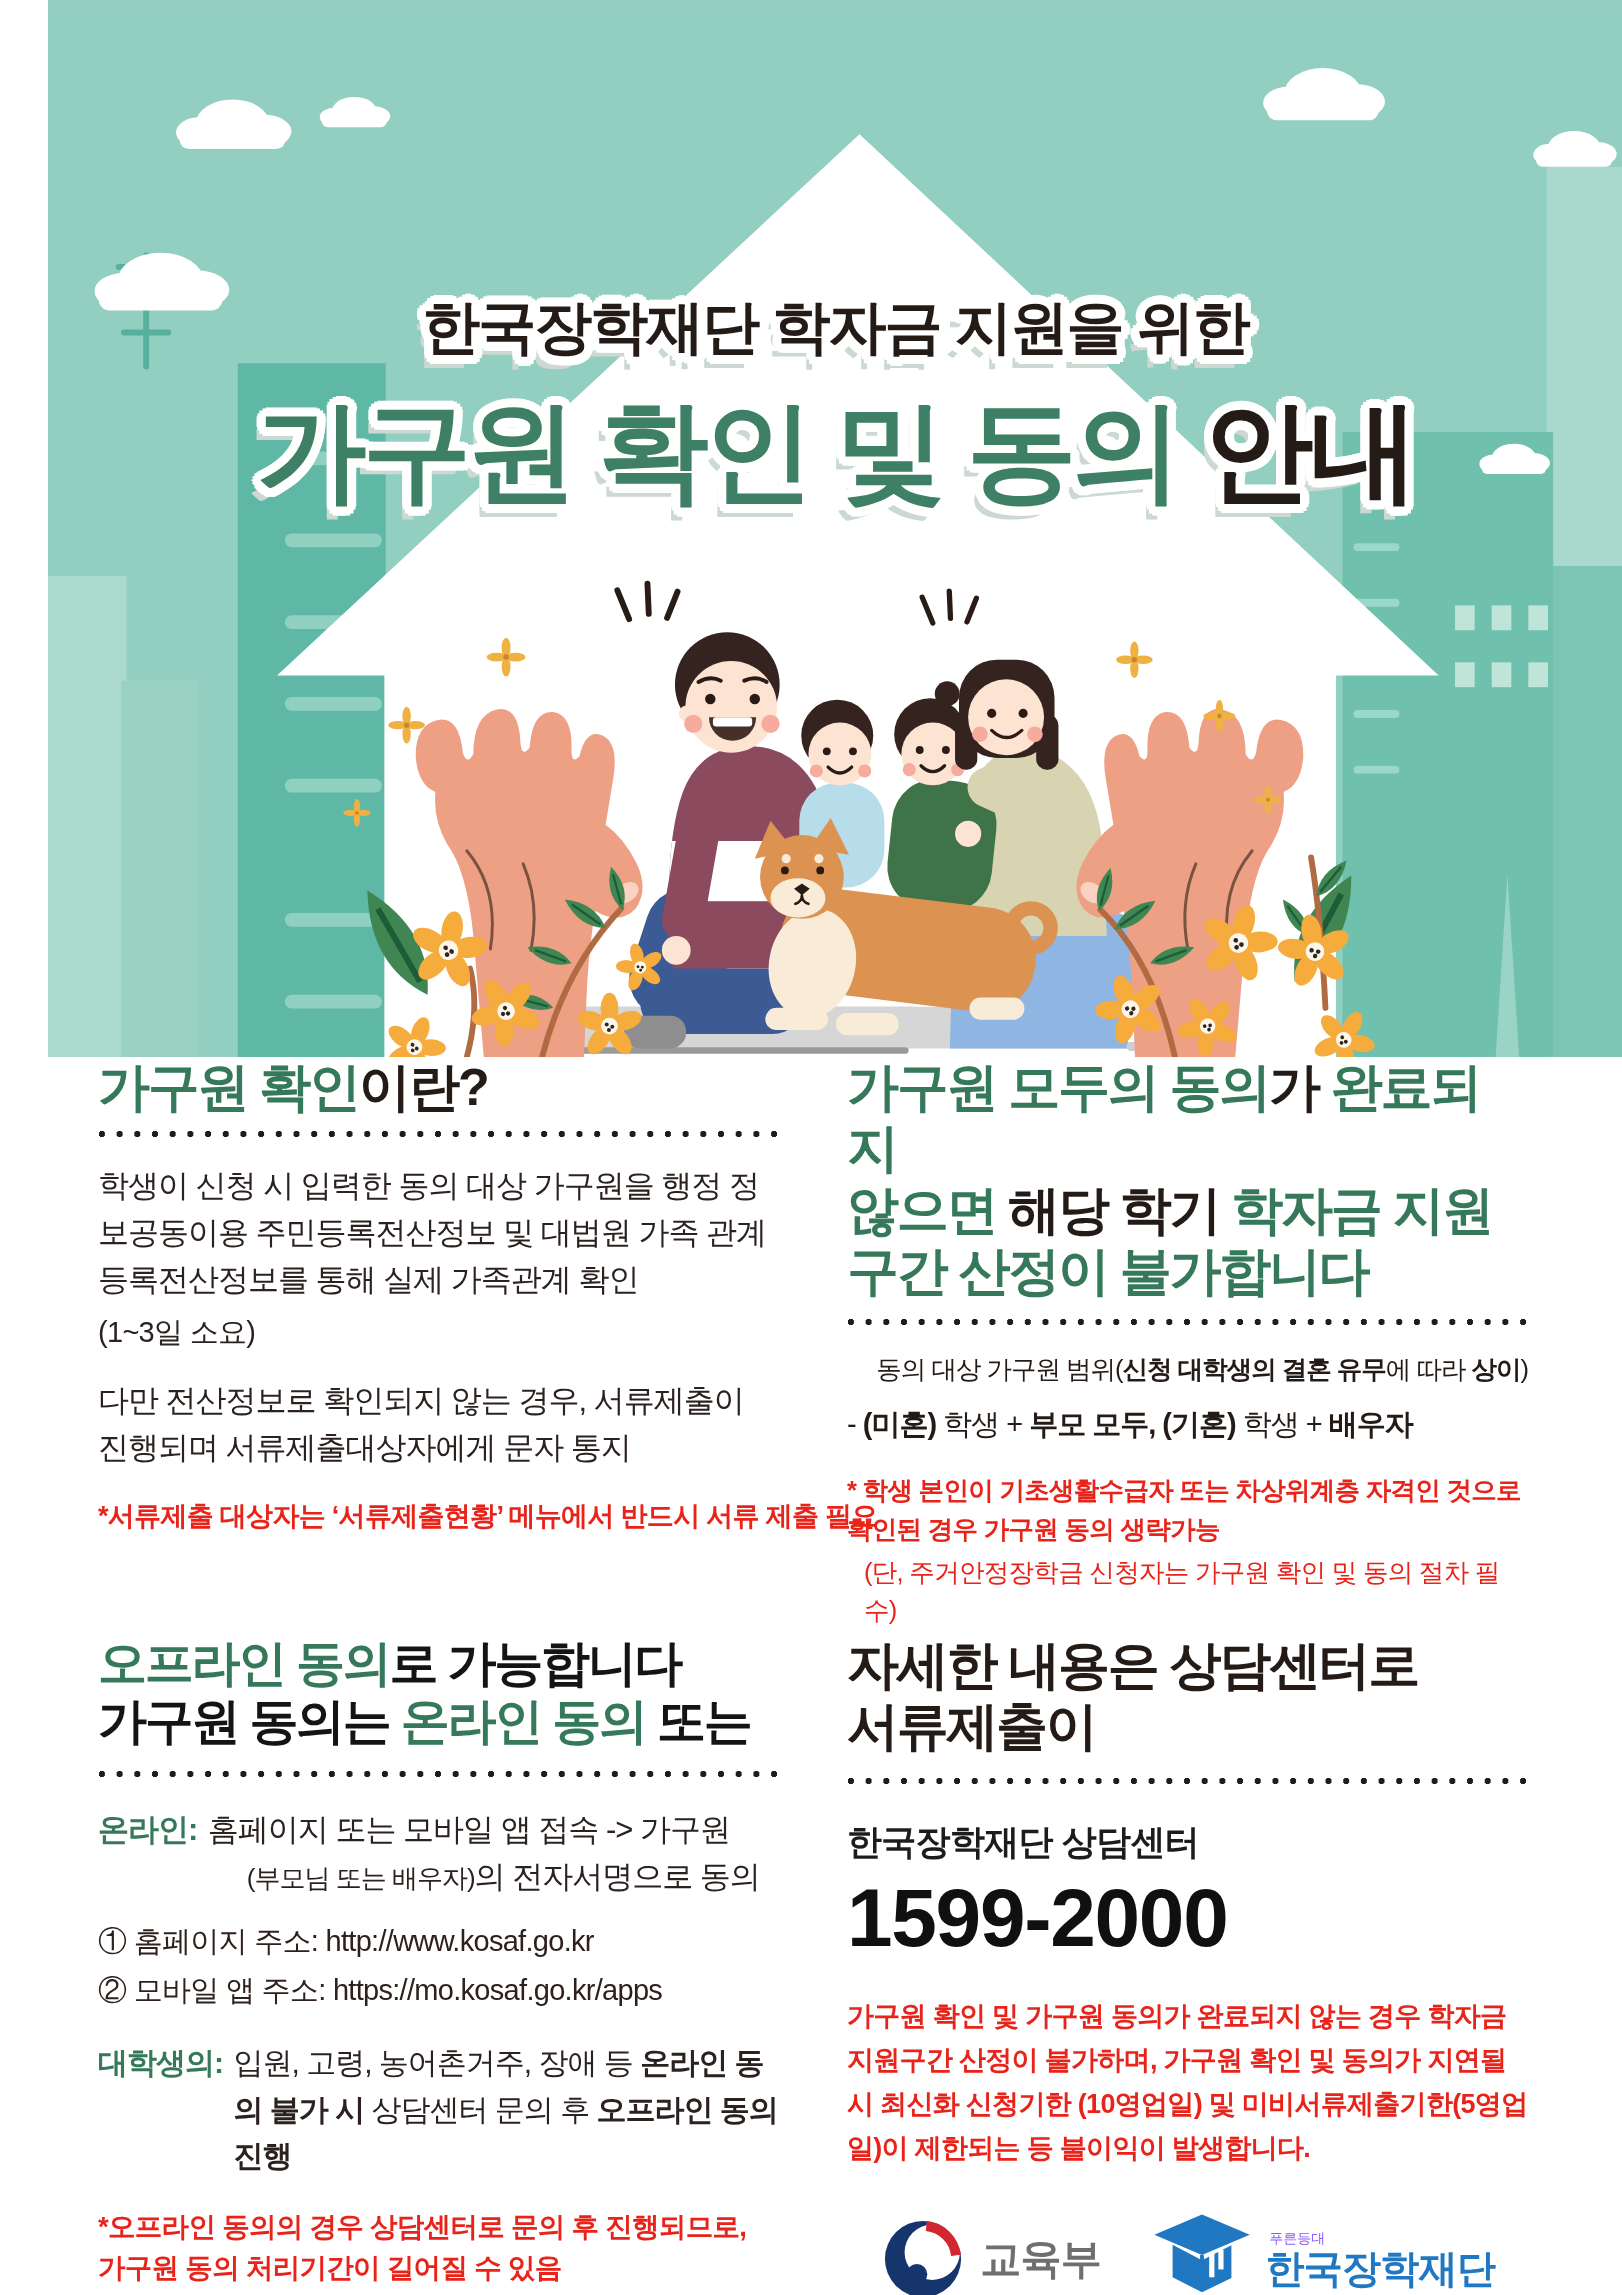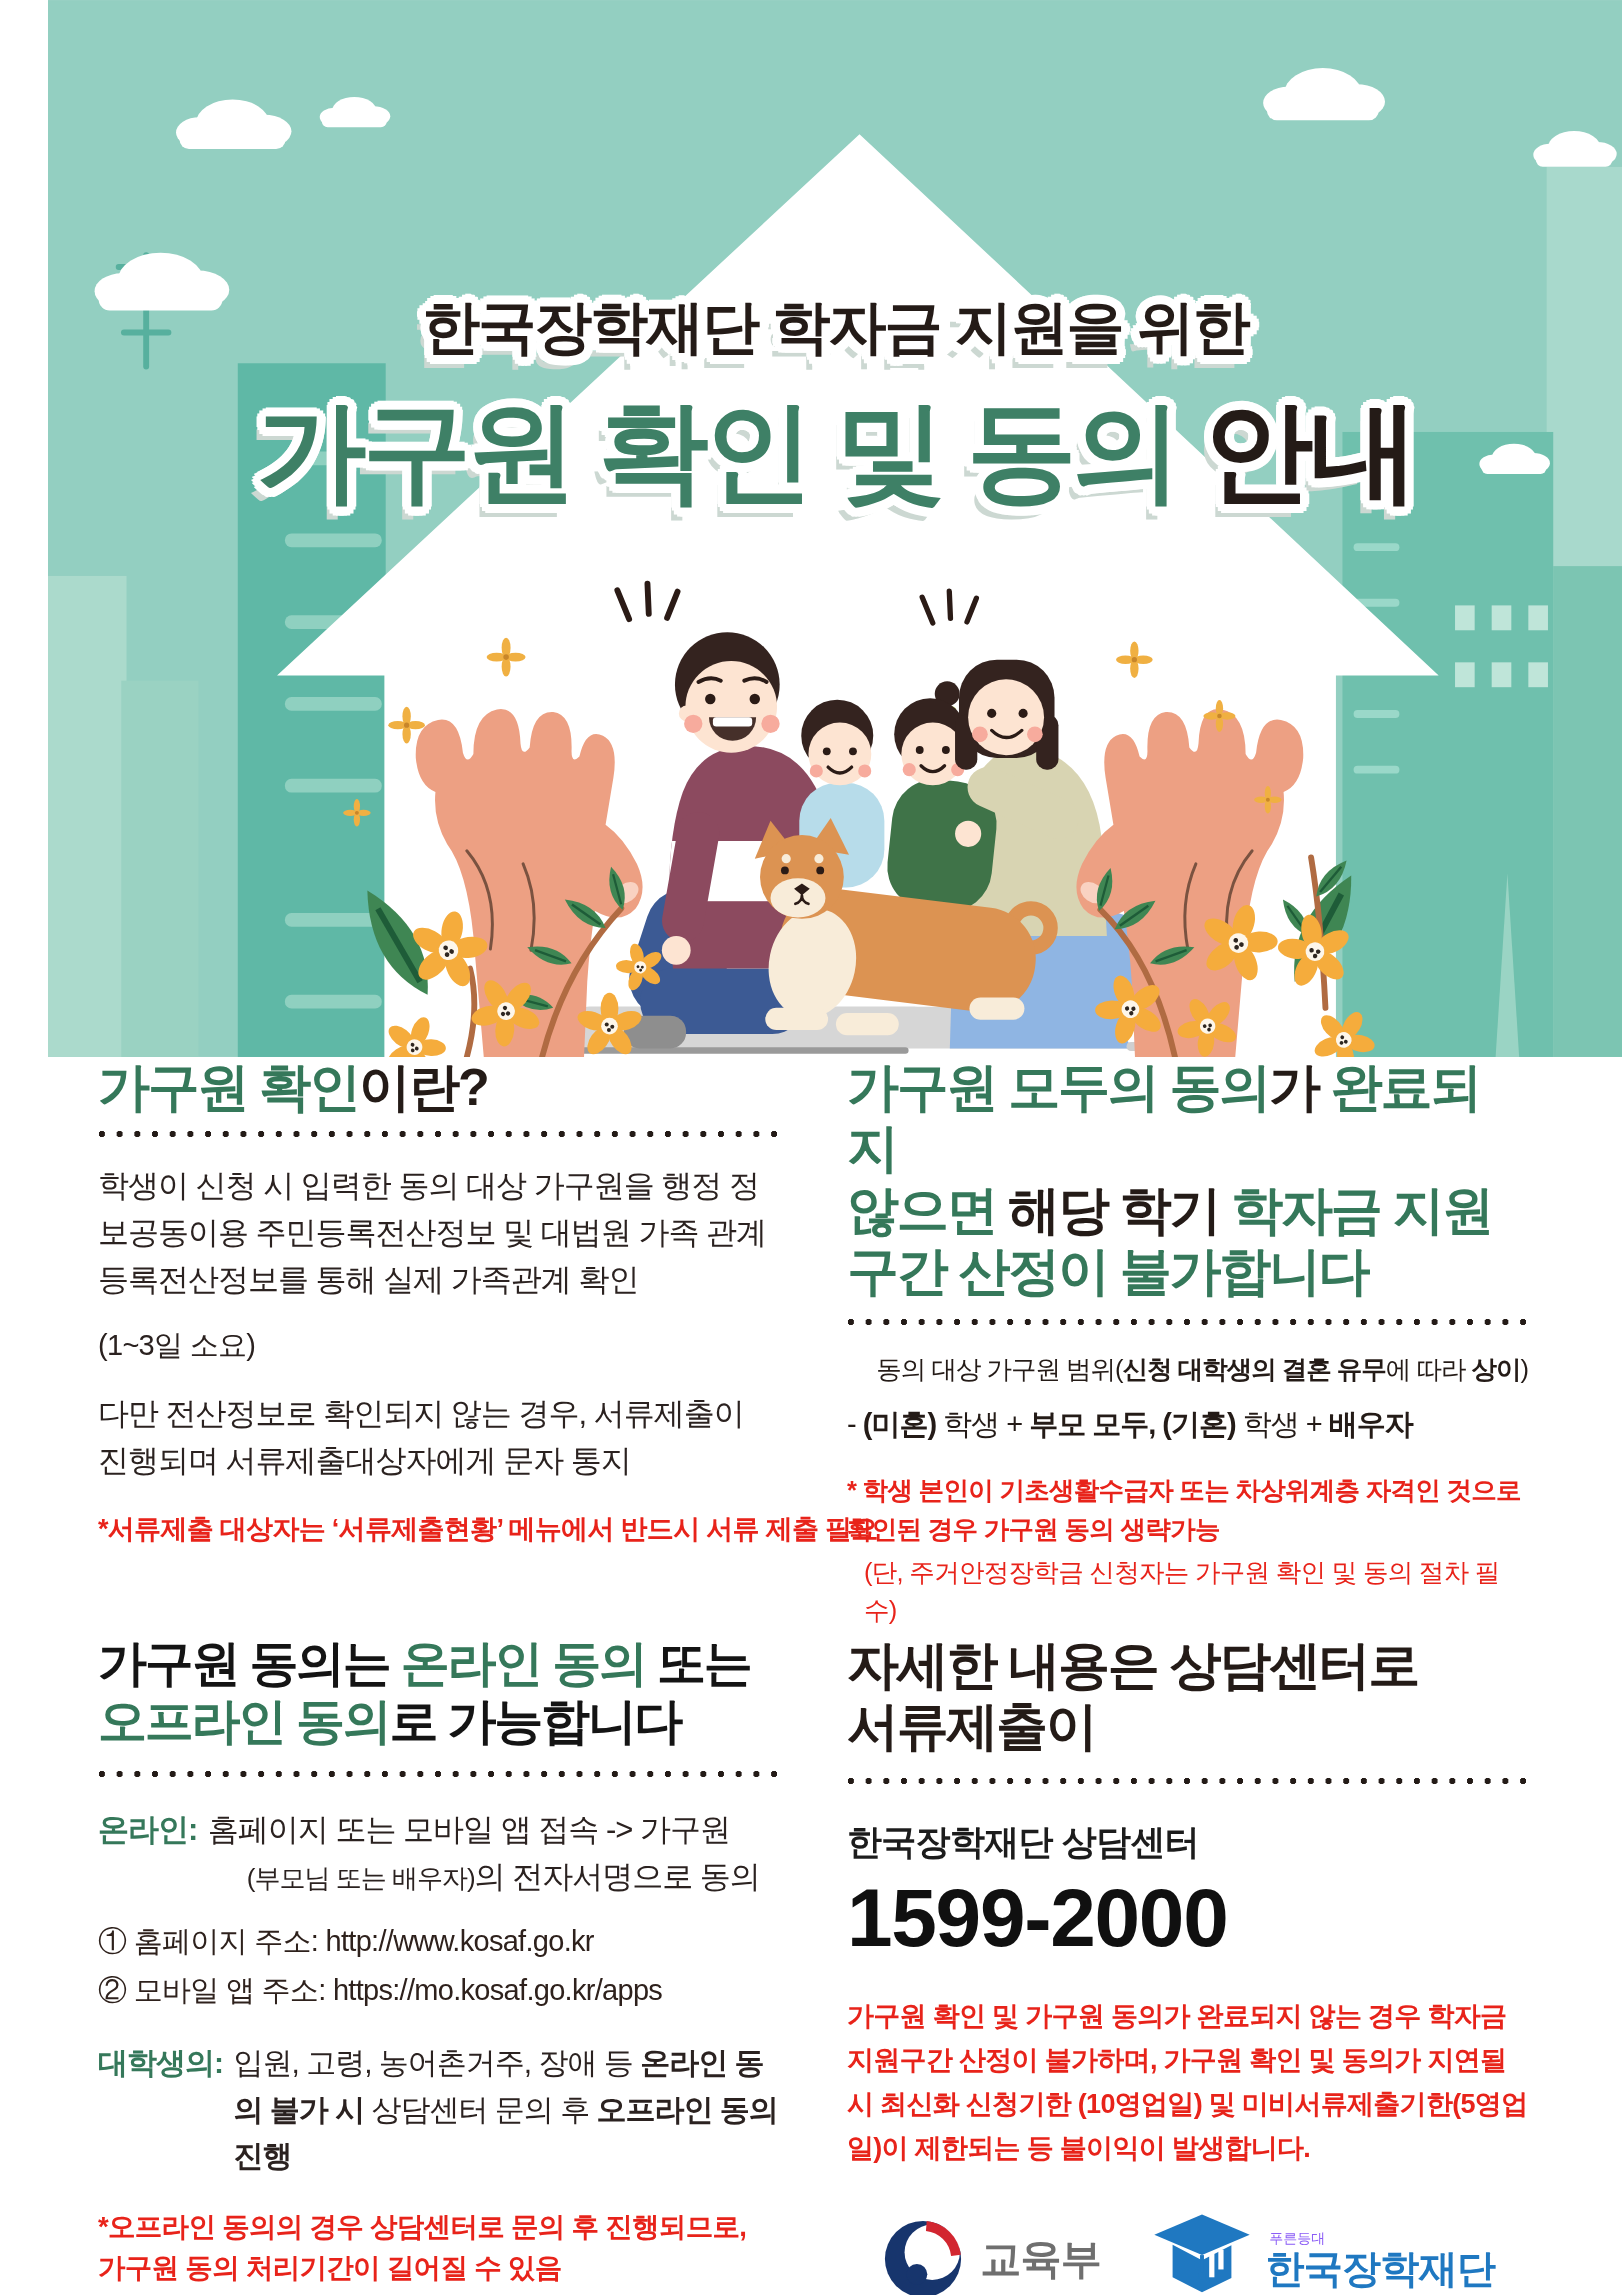--- a/index.html
+++ b/index.html
@@ -52,21 +52,21 @@
   .offline-t{font-size:30px;line-height:1.55;letter-spacing:-1px;font-weight:500;}
   .offline-t b{font-weight:900;}
   .center-name{font-size:35px;font-weight:600;letter-spacing:-0.7px;color:#1c1c1c;}
   .phone{font-size:82px;font-weight:900;letter-spacing:-1.3px;color:#101010;}
   .logos{display:flex;align-items:center;justify-content:center;gap:52px;margin-top:43px;}
   .logo-item{display:flex;align-items:center;gap:14.4px;}
   .moe-label{font-size:41px;font-weight:700;color:#6f6f6f;letter-spacing:-0.7px;}
   .kosaf-txt{display:flex;flex-direction:column;line-height:1;}
   .kosaf-small{font-size:14px;font-weight:400;color:#8b5cf6;margin-left:3.9px;margin-bottom:3.9px;}
   .kosaf-label{font-size:39px;font-weight:900;color:#1f78c1;letter-spacing:-0.7px;}
-  .mt8{margin-top:5.2px;}.mt10{margin-top:23px;}.mt14{margin-top:9.2px;}
+  .mt8{margin-top:5.2px;}.mt10{margin-top:10px;}.mt14{margin-top:9.2px;}
   .mt28{margin-top:18.3px;}.mt30{margin-top:19.6px;}.mt34{margin-top:22px;}.mt36{margin-top:23.6px;}
   .mt40{margin-top:26px;}.mt42{margin-top:27.5px;}.mt44{margin-top:29px;}.mt46{margin-top:30px;}
   .mb18{margin-bottom:11.8px;}.mb24{margin-bottom:15.7px;}.mb30{margin-bottom:19.6px;}
   .mb36{margin-bottom:23.6px;}.mb40{margin-bottom:26px;}.mb44{margin-bottom:29px;}.mb52{margin-bottom:34px;}
 </style>
 </head>
 <body>
 
 <div class="poster">
 
@@ -344,22 +344,22 @@
     </div>
     <div class="dots mb40"></div>
     <div class="scope"><span>동의 대상 가구원 범위(</span><b>신청 대학생의 결혼 유무</b><span>에 따라 </span><b>상이</b><span>)</span></div>
     <div class="family mt28"><span>- </span><b>(미혼)</b><span> 학생 + </span><b>부모 모두,</b><span> </span><b>(기혼)</b><span> 학생 + </span><b>배우자</b></div>
     <div class="red red-r1 mt40">* 학생 본인이 기초생활수급자 또는 차상위계층 자격인 것으로 확인된 경우 가구원 동의 생략가능</div>
     <div class="red red-sub mt8">(단, 주거안정장학금 신청자는 가구원 확인 및 동의 절차 필수)</div>
   </div>
 
   <div class="sec sec-l2">
     <div class="h h-l2 mb30">
+      <div><span class="g">오프라인 동의</span><span class="k">로 가능합니다</span></div>
       <div><span class="k">가구원 동의는 </span><span class="g">온라인 동의</span><span class="k"> 또는</span></div>
-      <div><span class="g">오프라인 동의</span><span class="k">로 가능합니다</span></div>
     </div>
     <div class="dots mb44"></div>
     <div class="lblrow online-t">
       <span class="lbl">온라인:</span>
       <span>
         <span>홈페이지 또는 모바일 앱 접속 -&gt; 가구원</span><br>
         <span class="online-l2"><span class="sm">(부모님 또는 배우자)</span><span>의 전자서명으로 동의</span></span>
       </span>
     </div>
     <div class="addr mt34">① 홈페이지 주소: http://www.kosaf.go.kr</div>

